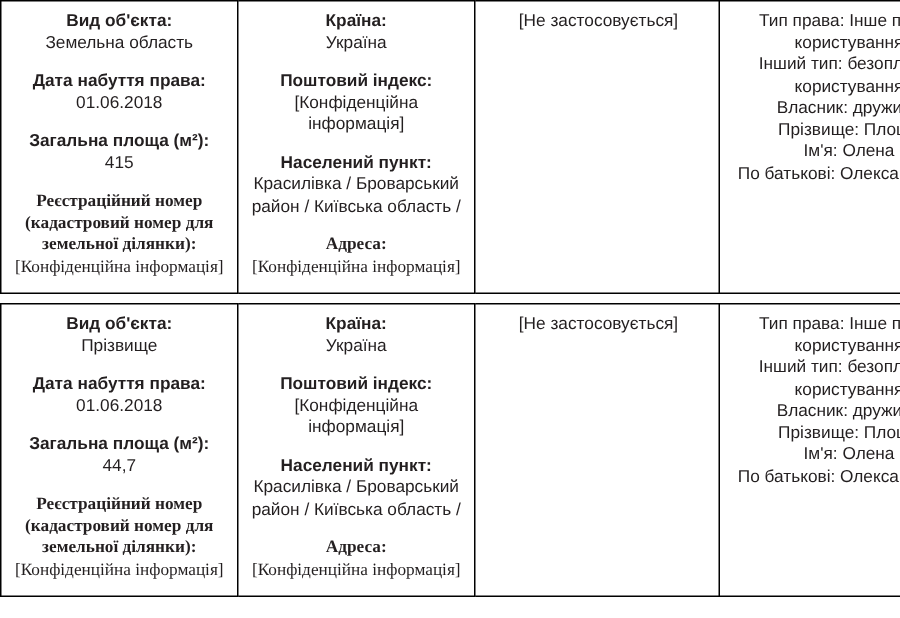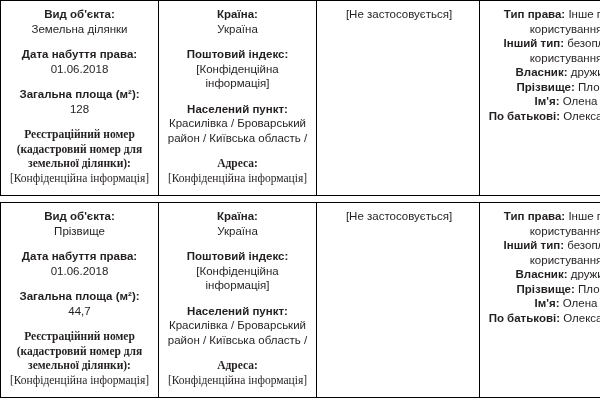--- a/index.html
+++ b/index.html
@@ -49,46 +49,46 @@
   }
   .na-text {
     display: block;
     text-align: center;
     padding-left: 2px;
   }
   .rights-line {
     display: block;
   }
   .rights-line b {
-    font-weight: bold;
+    font-weight: normal;
   }
   .spacer-row td {
     border: none;
     height: 6px;
     padding: 0;
   }
 </style>
 </head>
 <body>
 
 <table class="doc-table">
   <tbody>
     <tr>
       <td class="col-object">
         <div class="blk">
           <span class="lbl">Вид об'єкта:</span>
-          <span class="val">Земельна ділянки</span>
+          <span class="val">Земельна область</span>
         </div>
         <div class="blk">
           <span class="lbl">Дата набуття права:</span>
           <span class="val">01.06.2018</span>
         </div>
         <div class="blk">
           <span class="lbl">Загальна площа (м²):</span>
-          <span class="val">128</span>
+          <span class="val">415</span>
         </div>
         <div class="blk">
           <span class="lbl">Реєстраційний номер (кадастровий номер для земельної ділянки):</span>
           <span class="val">[Конфіденційна інформація]</span>
         </div>
       </td>
       <td class="col-location">
         <div class="blk">
           <span class="lbl">Країна:</span>
           <span class="val">Україна</span>

